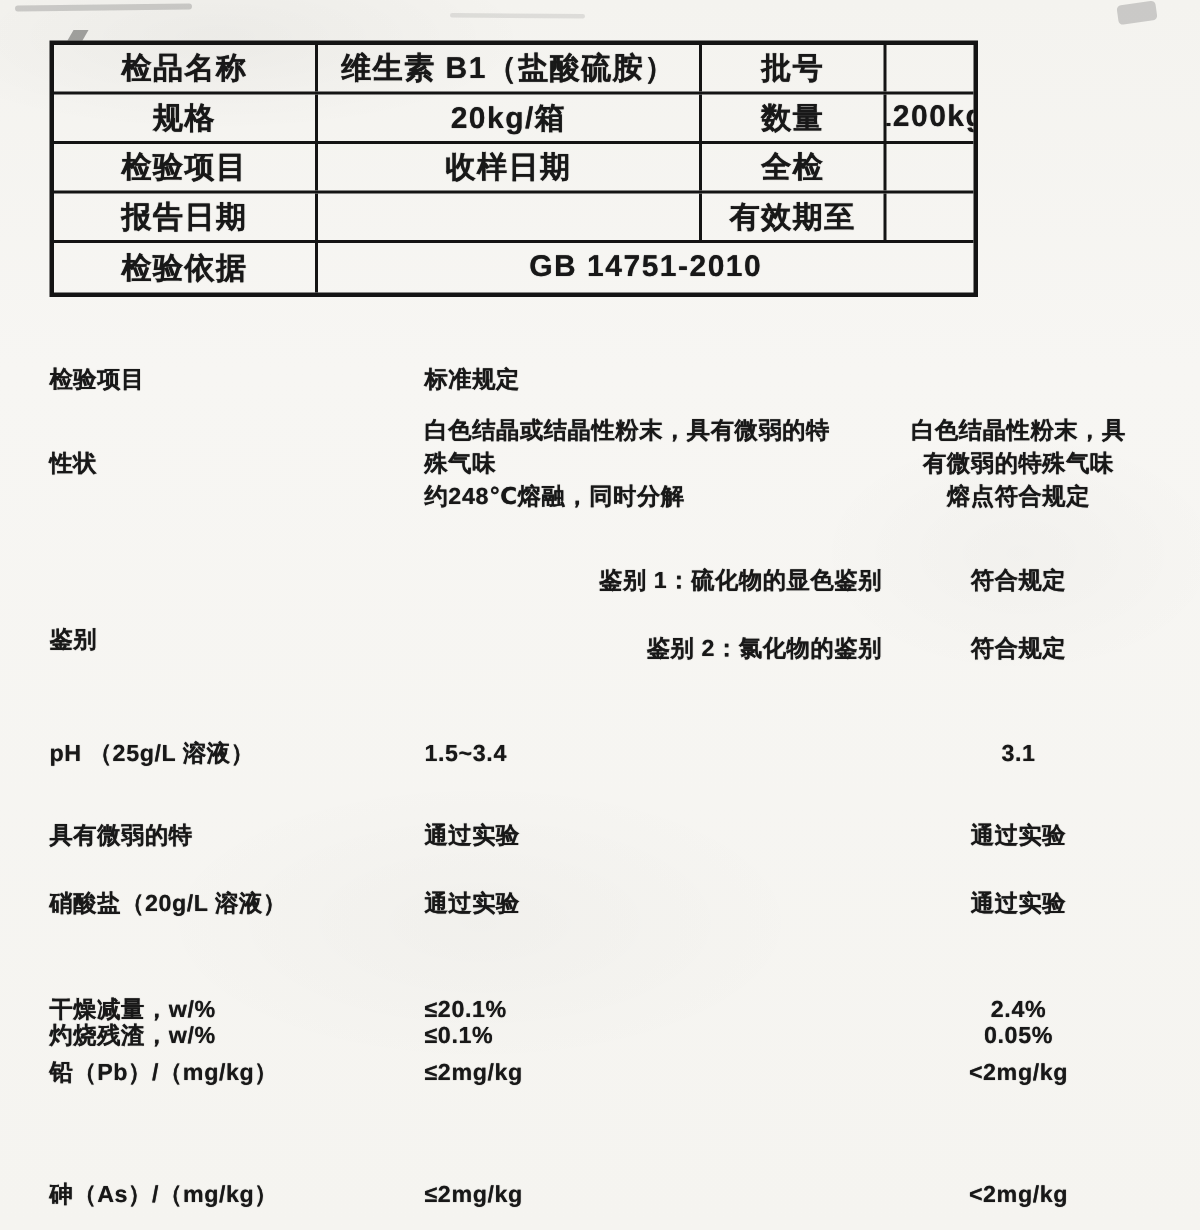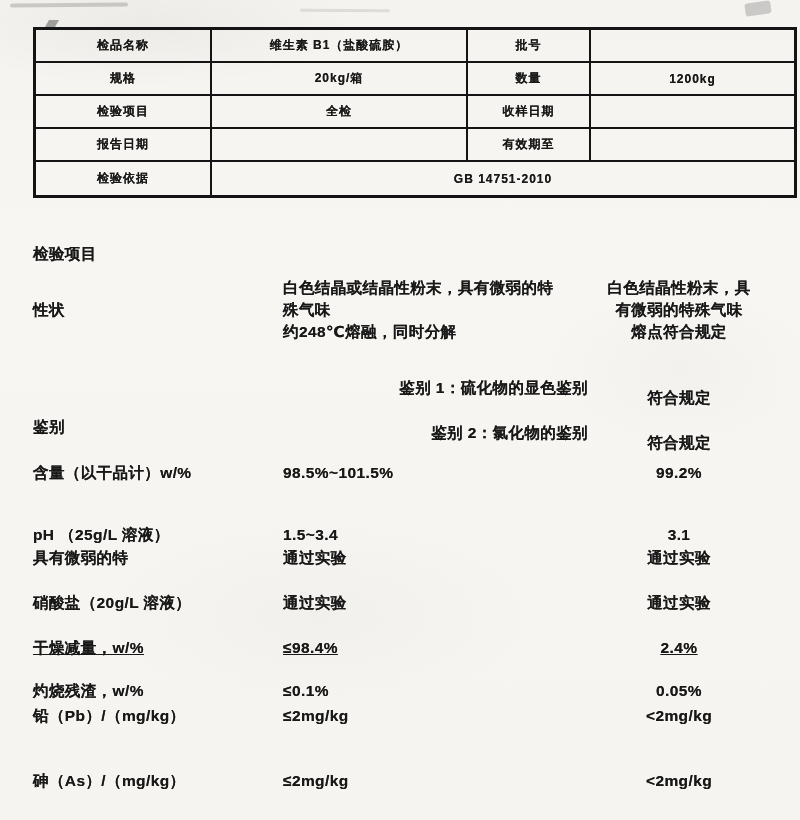--- a/index.html
+++ b/index.html
@@ -19,23 +19,23 @@
   }
   
   .artifact { position:absolute; pointer-events:none; }
   .a-top-left   { left:10px;  top:3px;  width:118px; height:4px;  background:rgba(110,110,110,.30); transform:rotate(-.6deg); border-radius:2px; }
   .a-top-mid    { left:300px; top:9px;  width:90px;  height:3px;  background:rgba(140,140,140,.22); transform:rotate(.4deg); border-radius:2px; }
   .a-top-right  { left:745px; top:2px;  width:26px;  height:13px; background:rgba(135,135,135,.38); transform:rotate(-8deg); border-radius:3px; }
   .a-left-tick  { left:47px;  top:20px; width:10px;  height:7px;  background:rgba(60,60,60,.45); transform:skewX(-30deg); }
 
   
   .info-table {
-    position:absolute; left:33px; top:27px; width:764px;
+    position:absolute; left:33px; top:27px; width:619px;
     border:3px solid #141414;
-    font-weight:700; font-size:12px; letter-spacing:1px;
+    font-weight:700; font-size:20px; letter-spacing:1px;
   }
   .it-row { display:grid; grid-template-columns:176px 256px 123px 1fr; height:33px; border-bottom:2px solid #141414; }
   .it-row.merged { grid-template-columns:176px 1fr; }
   .it-row:last-child { border-bottom:none;border-radius:16px; }
   .it-cell {
     border-right:2px solid #141414;
     display:flex; align-items:center; justify-content:center;
     white-space:nowrap; overflow:hidden;
     text-shadow:0 0 .6px rgba(0,0,0,.75);
   }
@@ -48,21 +48,21 @@
     font-weight:700; font-size:15.5px; letter-spacing:.4px;
     line-height:22px;
     text-shadow:0 0 .6px rgba(0,0,0,.7);
   }
   .res-row .c-item  { text-align:left; }
   .res-row .c-std   { text-align:left; }
   .res-row .c-res   { text-align:center; }
   .ml { white-space:pre-line; }
   .v-center { align-self:center; }
   .sub { position:absolute; left:0; width:737px; display:grid; grid-template-columns:305px 1fr; }
-  .jb-std { text-align:right; } .jb-res { text-align:center;margin-top:10px; }
+  .jb-std { text-align:right; } .jb-res { text-align:center; }
 </style>
 </head>
 <body>
 
 <div class="sheet">
 
   <div class="artifact a-top-left"></div>
   <div class="artifact a-top-mid"></div>
   <div class="artifact a-top-right"></div>
   <div class="artifact a-left-tick"></div>
@@ -75,38 +75,39 @@
       <div class="it-cell"></div>
     </div>
     <div class="it-row">
       <div class="it-cell">规格</div>
       <div class="it-cell">20kg/箱</div>
       <div class="it-cell">数量</div>
       <div class="it-cell">1200kg</div>
     </div>
     <div class="it-row">
       <div class="it-cell">检验项目</div>
+      <div class="it-cell">收样日期</div>
       <div class="it-cell">全检</div>
-      <div class="it-cell">收样日期</div>
       <div class="it-cell"></div>
     </div>
     <div class="it-row">
       <div class="it-cell">报告日期</div>
       <div class="it-cell"></div>
       <div class="it-cell">有效期至</div>
       <div class="it-cell"></div>
     </div>
     <div class="it-row merged">
       <div class="it-cell">检验依据</div>
       <div class="it-cell">GB 14751-2010</div>
     </div>
   </div>
 
   <div class="res-row" style="top:243px;">
     <div class="c-item">检验项目</div>
+    <div class="c-std">标准规定</div>
   </div>
 
   <div class="res-row" style="top:277px; height:66px;">
     <div class="c-item v-center">性状</div>
     <div class="c-std ml">白色结晶或结晶性粉末，具有微弱的特
 殊气味
 约248℃熔融，同时分解</div>
     <div class="c-res ml">白色结晶性粉末，具
 有微弱的特殊气味
 熔点符合规定</div>
@@ -117,61 +118,56 @@
     <div class="sub" style="top:0; left:250px; width:487px;">
       <div class="jb-std">鉴别 1：硫化物的显色鉴别</div>
       <div class="jb-res">符合规定</div>
     </div>
     <div class="sub" style="top:45px; left:250px; width:487px;">
       <div class="jb-std">鉴别 2：氯化物的鉴别</div>
       <div class="jb-res">符合规定</div>
     </div>
   </div>
 
-  <div class="res-row" style="top:462px;">
-    <div class="c-item">含量（以干品计）w/%</div>
-    <div class="c-std">98.5%~101.5%</div>
-    <div class="c-res">99.2%</div>
-  </div>
 
-  <div class="res-row" style="top:524px;">
+  <div class="res-row" style="top:492px;">
     <div class="c-item">pH （25g/L 溶液）</div>
     <div class="c-std">1.5~3.4</div>
     <div class="c-res">3.1</div>
   </div>
 
   <div class="res-row" style="top:547px;">
     <div class="c-item">具有微弱的特</div>
     <div class="c-std">通过实验</div>
     <div class="c-res">通过实验</div>
   </div>
 
   <div class="res-row" style="top:592px;">
     <div class="c-item">硝酸盐（20g/L 溶液）</div>
     <div class="c-std">通过实验</div>
     <div class="c-res">通过实验</div>
   </div>
 
-  <div class="res-row" style="top:637px;text-decoration:underline;">
+  <div class="res-row" style="top:663px;">
     <div class="c-item">干燥减量，w/%</div>
-    <div class="c-std">≤98.4%</div>
+    <div class="c-std">≤20.1%</div>
     <div class="c-res">2.4%</div>
   </div>
 
   <div class="res-row" style="top:680px;">
     <div class="c-item">灼烧残渣，w/%</div>
     <div class="c-std">≤0.1%</div>
     <div class="c-res">0.05%</div>
   </div>
 
   <div class="res-row" style="top:705px;">
     <div class="c-item">铅（Pb）/（mg/kg）</div>
     <div class="c-std">≤2mg/kg</div>
     <div class="c-res">&lt;2mg/kg</div>
   </div>
 
-  <div class="res-row" style="top:770px;">
+  <div class="res-row" style="top:786px;">
     <div class="c-item">砷（As）/（mg/kg）</div>
     <div class="c-std">≤2mg/kg</div>
     <div class="c-res">&lt;2mg/kg</div>
   </div>
 
 </div>
 
 </body></html>

